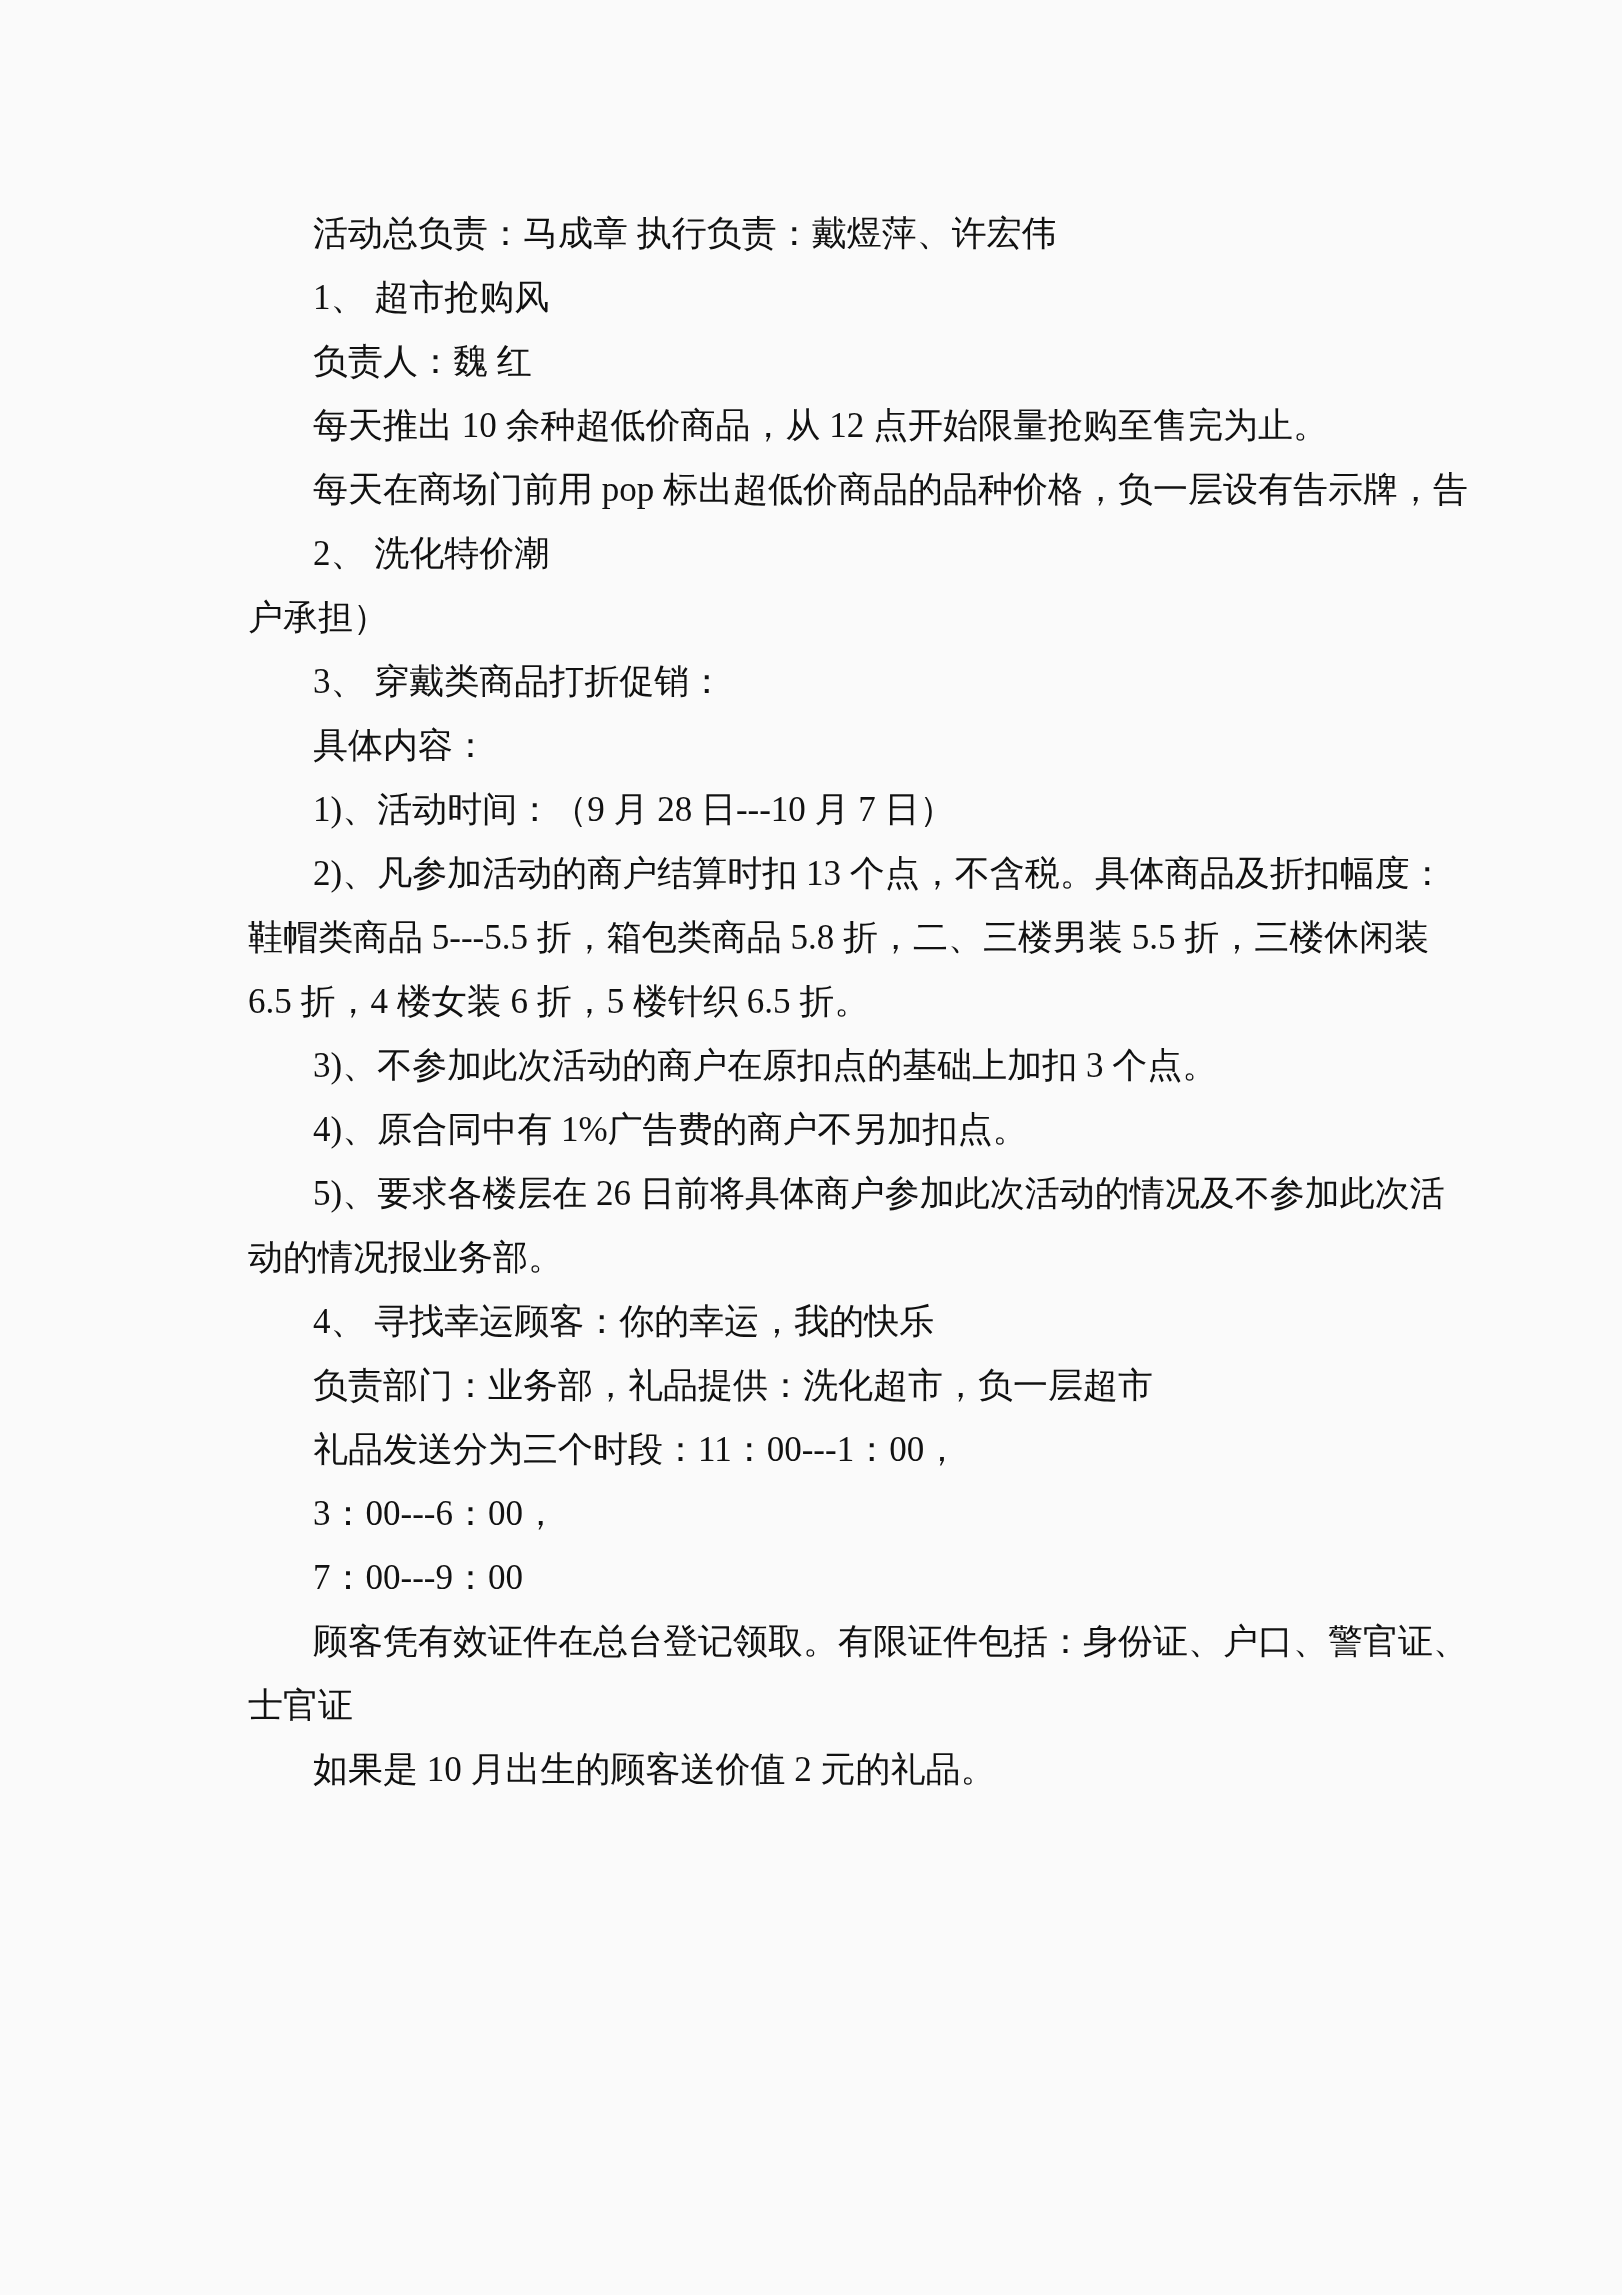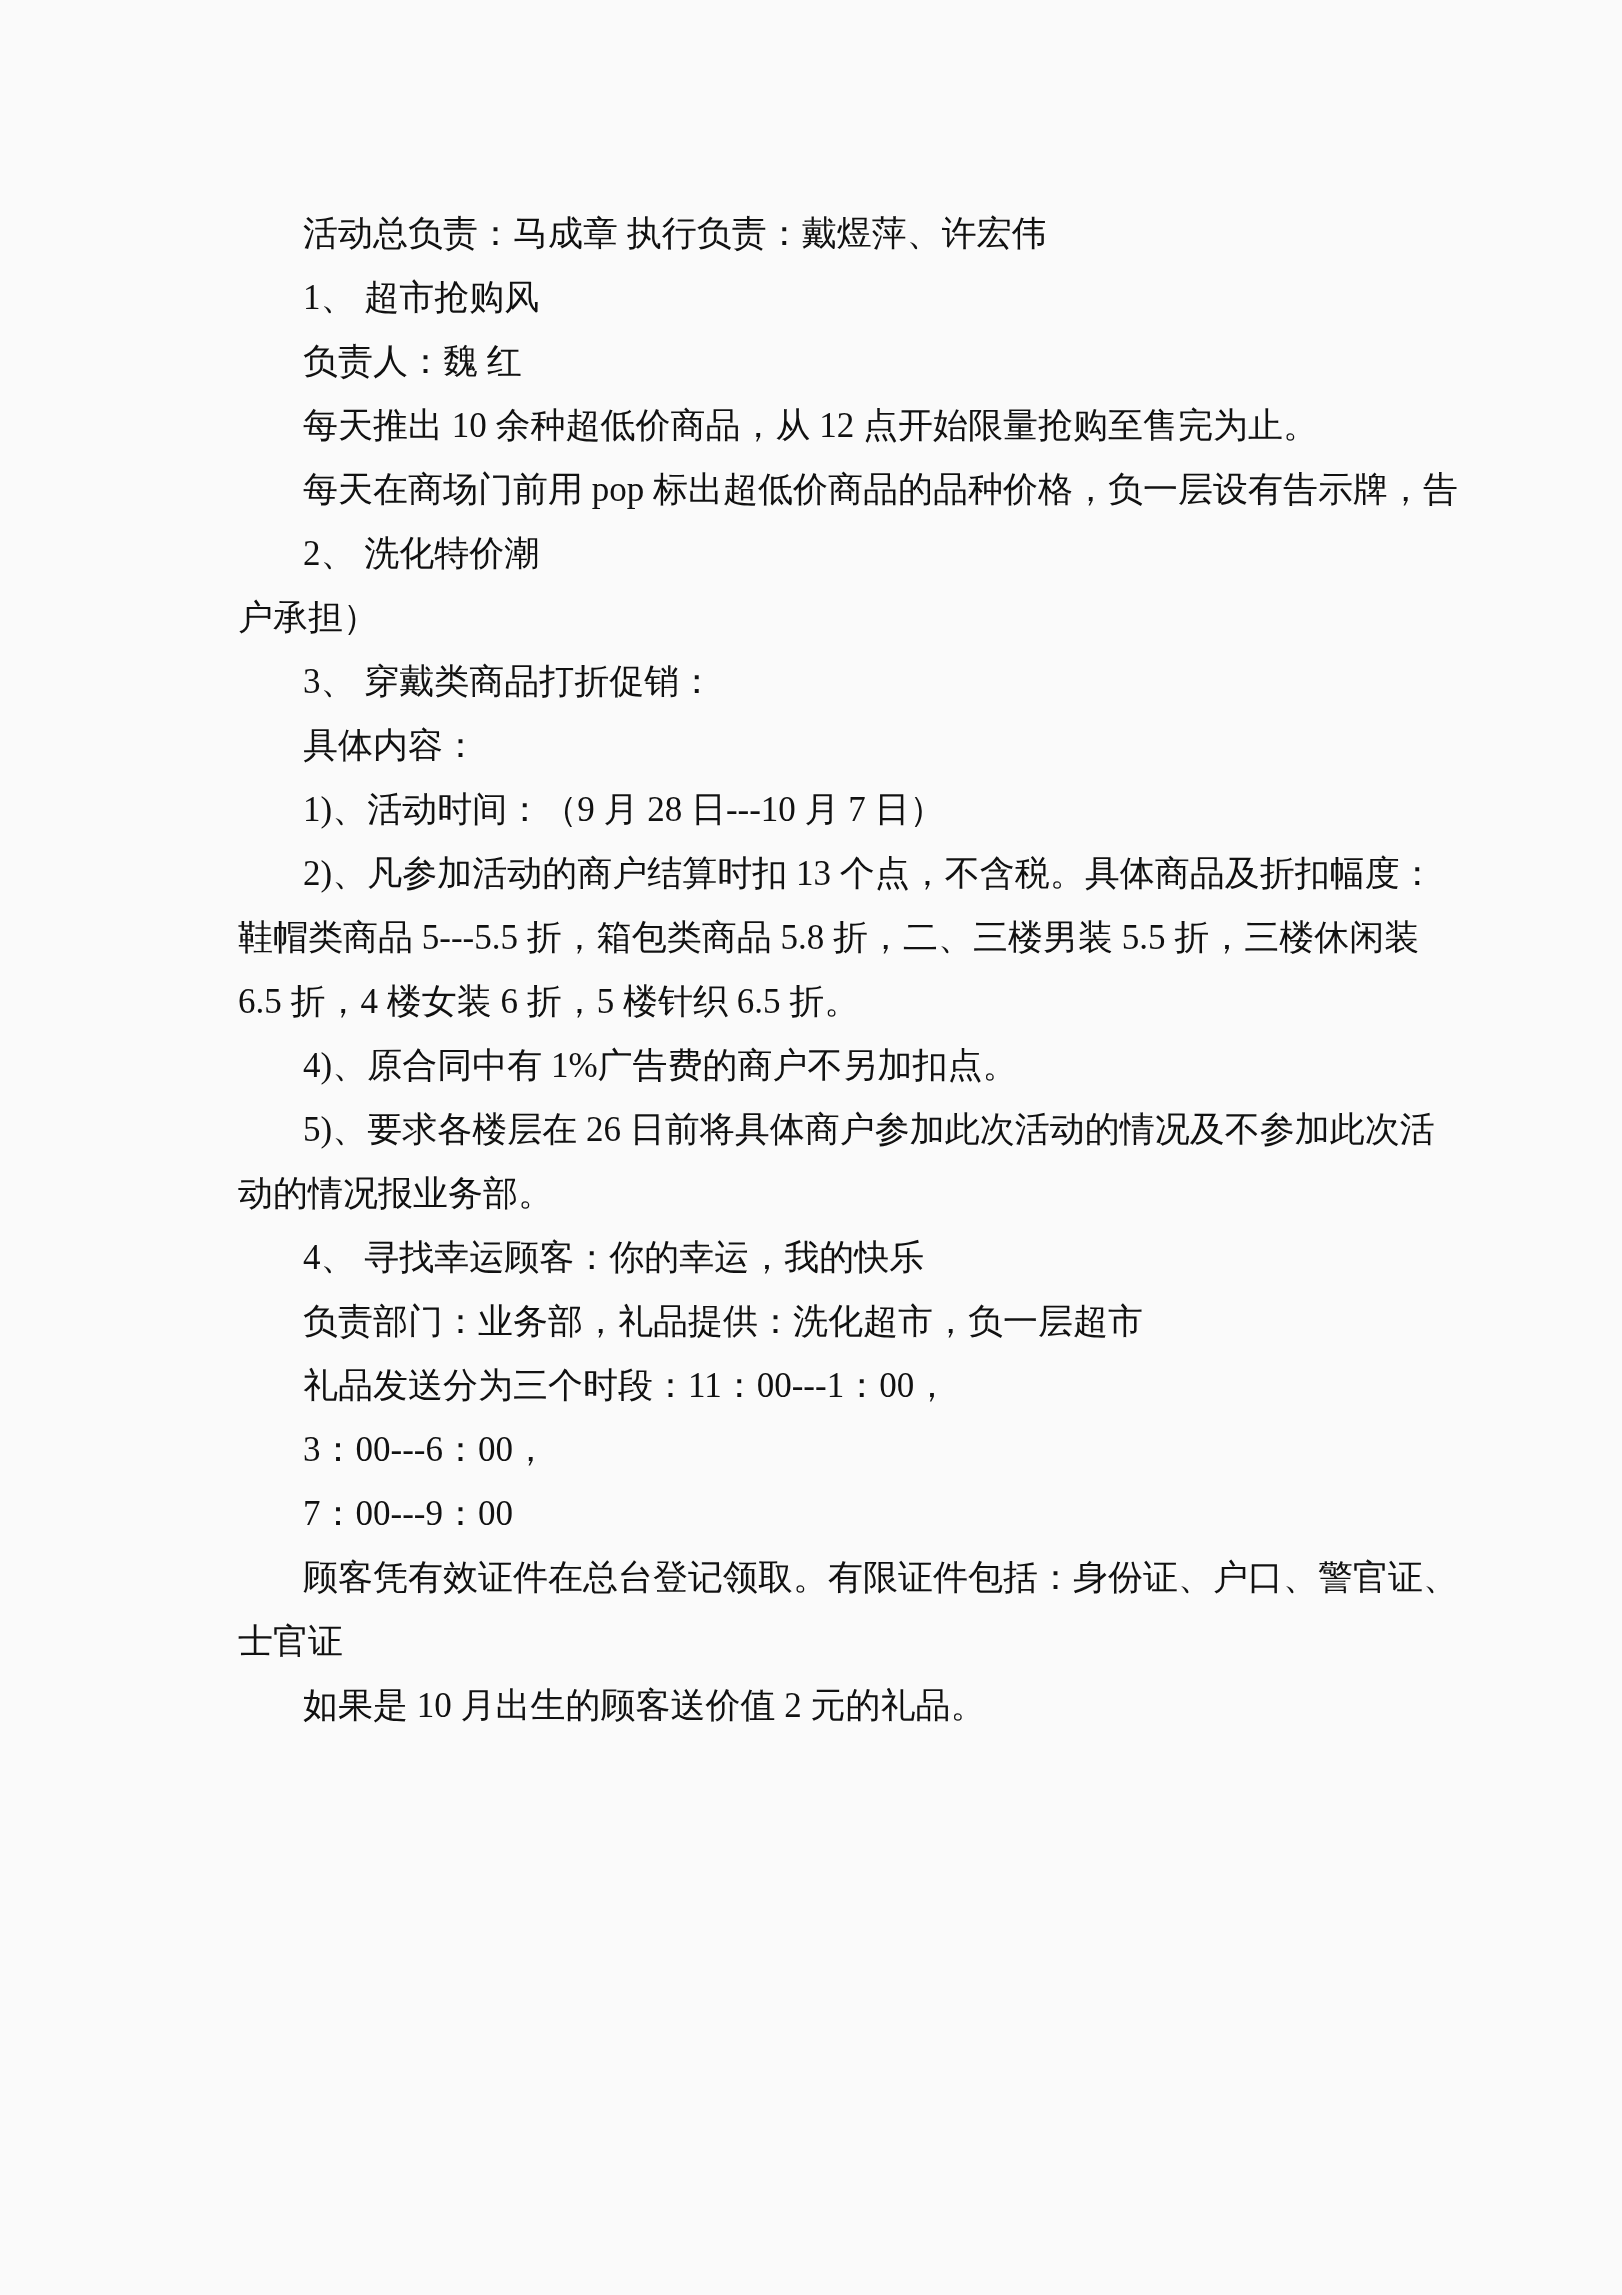--- a/index.html
+++ b/index.html
@@ -14,21 +14,21 @@
   }
   .page {
     position: relative;
     width: 1623px;
     height: 2295px;
     overflow: hidden;
     background: var(--page-bg, #fafafa);
   }
   .text-block {
     position: absolute;
-    left: 238px;
+    left: 248px;
     top: 202px;
     width: 1128px;
   }
   .line {
     font-size: 35px;
     line-height: 64px;
     height: 64px;
     color: var(--ink, #111111);
     white-space: nowrap;
     letter-spacing: 0;
@@ -48,20 +48,21 @@
     <div class="line indent">每天推出 10 余种超低价商品，从 12 点开始限量抢购至售完为止。</div>
     <div class="line indent">每天在商场门前用 pop 标出超低价商品的品种价格，负一层设有告示牌，告</div>
     <div class="line indent">2、 洗化特价潮</div>
     <div class="line">户承担）</div>
     <div class="line indent">3、 穿戴类商品打折促销：</div>
     <div class="line indent">具体内容：</div>
     <div class="line indent">1)、活动时间：（9 月 28 日---10 月 7 日）</div>
     <div class="line indent">2)、凡参加活动的商户结算时扣 13 个点，不含税。具体商品及折扣幅度：</div>
     <div class="line">鞋帽类商品 5---5.5 折，箱包类商品 5.8 折，二、三楼男装 5.5 折，三楼休闲装</div>
     <div class="line">6.5 折，4 楼女装 6 折，5 楼针织 6.5 折。</div>
+    <div class="line indent">3)、不参加此次活动的商户在原扣点的基础上加扣 3 个点。</div>
     <div class="line indent">4)、原合同中有 1%广告费的商户不另加扣点。</div>
     <div class="line indent">5)、要求各楼层在 26 日前将具体商户参加此次活动的情况及不参加此次活</div>
     <div class="line">动的情况报业务部。</div>
     <div class="line indent">4、 寻找幸运顾客：你的幸运，我的快乐</div>
     <div class="line indent">负责部门：业务部，礼品提供：洗化超市，负一层超市</div>
     <div class="line indent">礼品发送分为三个时段：11：00---1：00，</div>
     <div class="line indent">3：00---6：00，</div>
     <div class="line indent">7：00---9：00</div>
     <div class="line indent">顾客凭有效证件在总台登记领取。有限证件包括：身份证、户口、警官证、</div>
     <div class="line">士官证</div>

